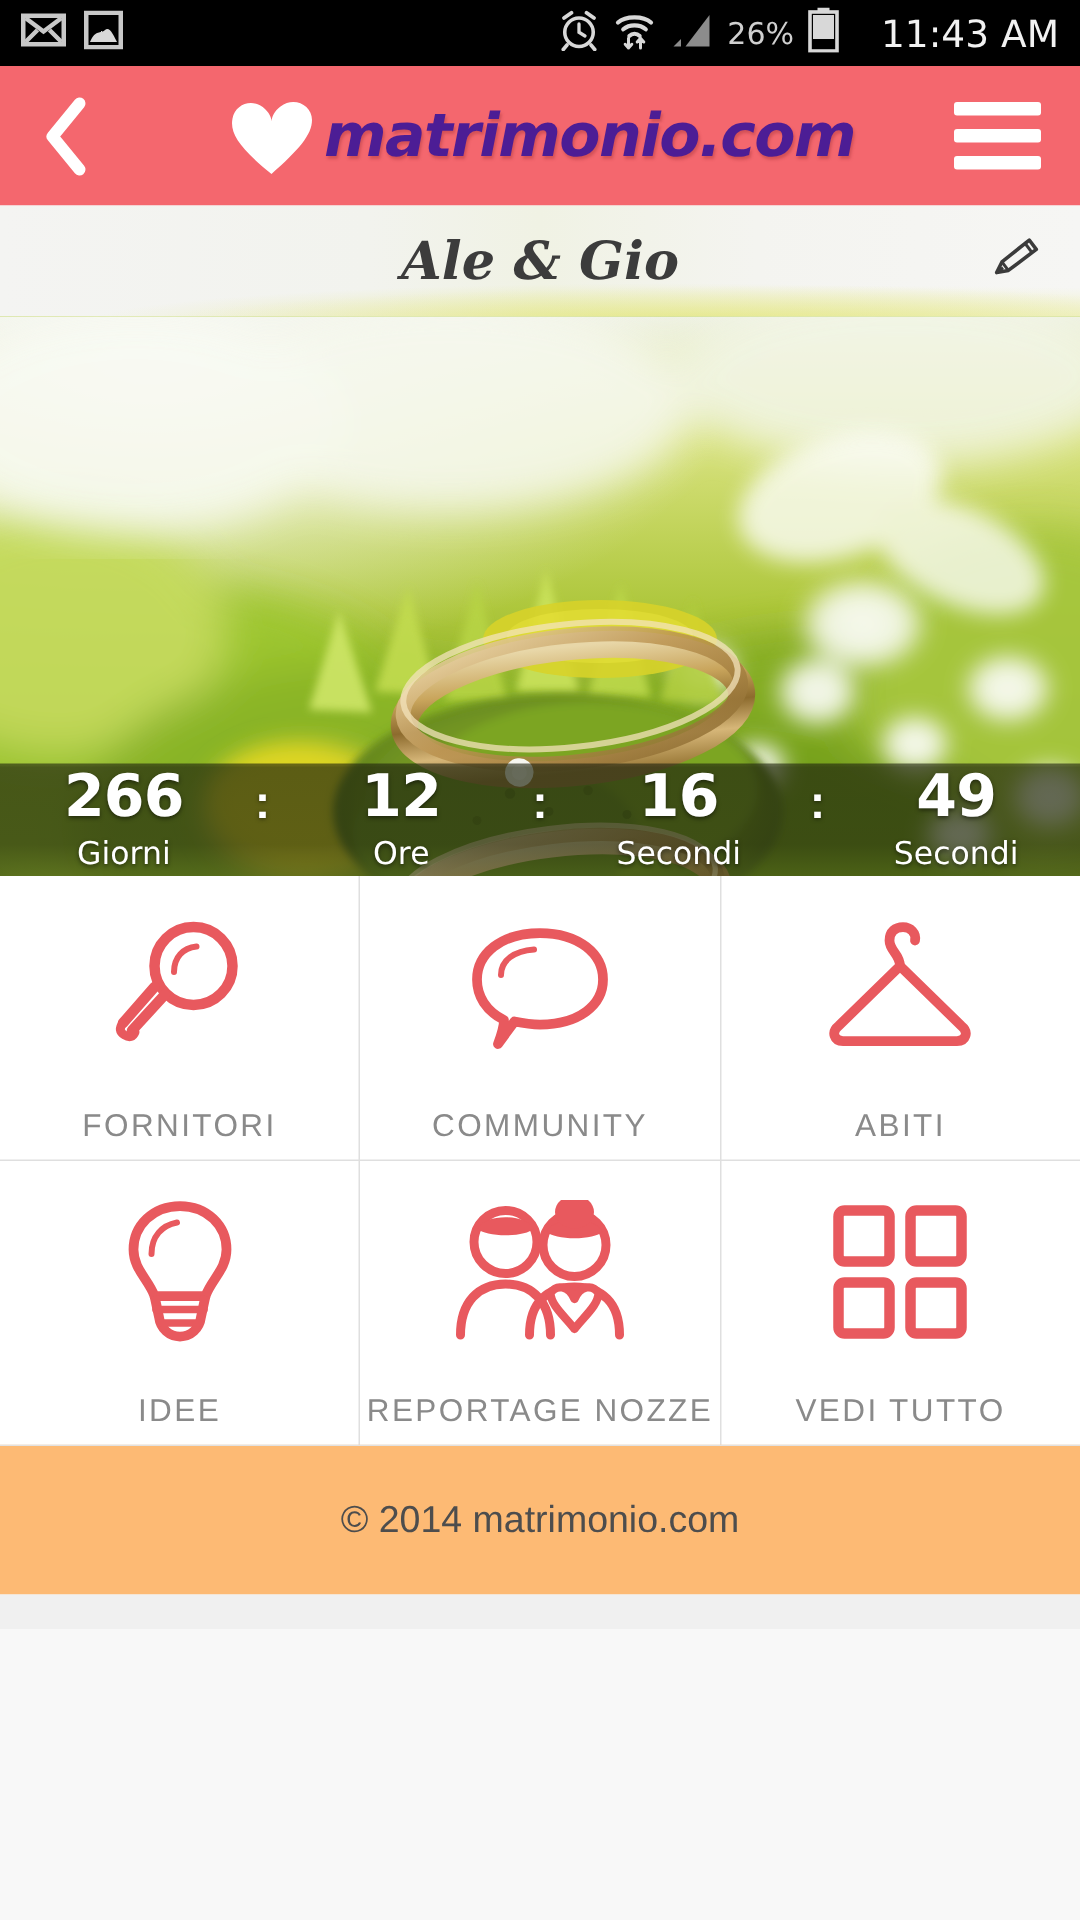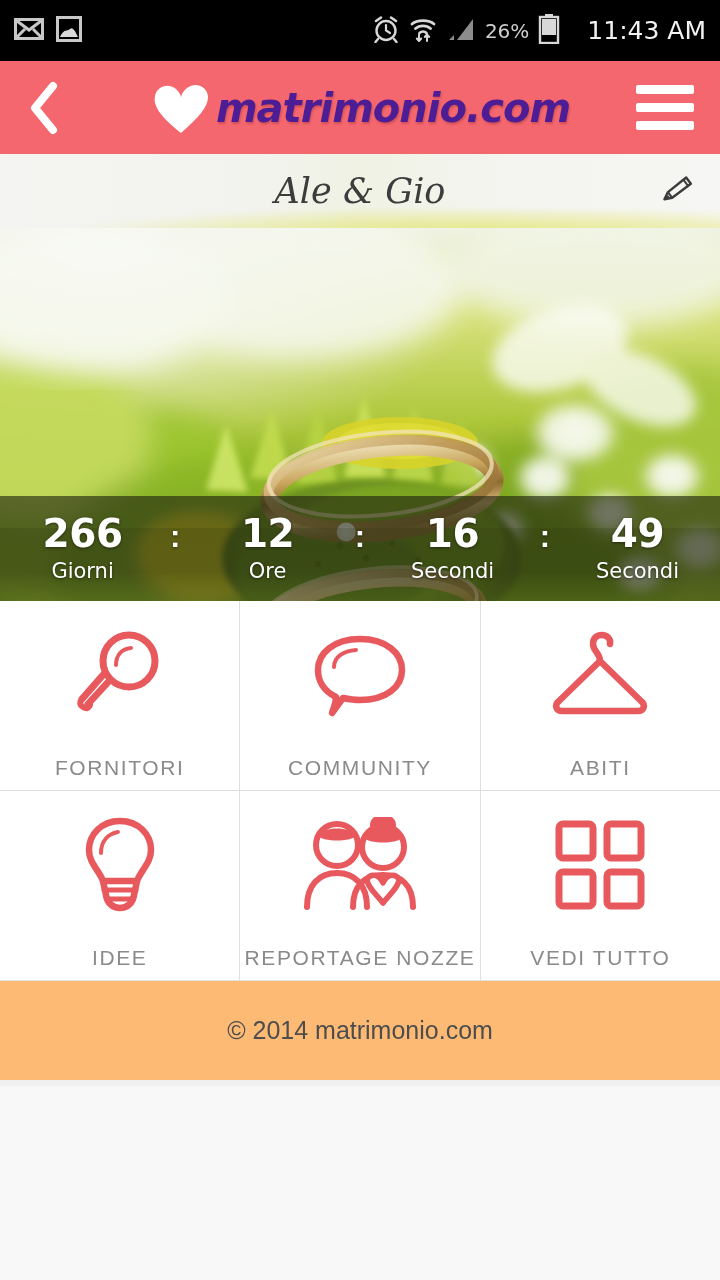--- a/index.html
+++ b/index.html
@@ -7,21 +7,21 @@
   body {
     font-family:"Liberation Sans", sans-serif;
     background:#f7f7f7;
     overflow:hidden;
     position:relative;
   }
   .phone { width:720px; height:1280px; position:relative; background:#fafafa; }
 
   
   .statusbar{
-    height:61px; background:#000; display:flex; align-items:center;
+    height:44px; background:#000; display:flex; align-items:center;
     padding:0 14px; color:#d8d8d8;
   }
   .sb-left{ display:flex; align-items:center; gap:12px; }
   .sb-right{ margin-left:auto; display:flex; align-items:center; gap:9px; }
   .sb-icon{ display:block; }
   .sb-pct{ font-size:20px; color:#cfcfcf; letter-spacing:0px; font-family:"DejaVu Sans", sans-serif;}
   .sb-time{ font-size:25px; color:#f2f2f2; letter-spacing:0px; font-family:"DejaVu Sans", sans-serif; margin-left:18px;}
 
   
   .appbar{
@@ -47,32 +47,32 @@
     height:74px; position:relative; display:flex; align-items:center; justify-content:center;
     background:linear-gradient(90deg,#f4f4f2 0%, #f2f3ee 34%, #f0f2e4 50%, #f4f4f0 70%, #f6f6f4 100%);
     overflow:hidden;
   }
   .namebar:after{
     content:""; position:absolute; left:0; right:0; bottom:0; height:26px;
     background:radial-gradient(ellipse at 62% 120%, rgba(222,226,90,.55), rgba(240,240,225,0) 62%),
                radial-gradient(ellipse at 78% 130%, rgba(228,232,110,.5), rgba(240,240,225,0) 60%);
   }
   .couple-name{
-    font-family:"DejaVu Serif", serif; font-style:italic; font-weight:normal;
+    font-family:"DejaVu Serif", serif; font-style:italic; font-weight:bold;
     font-size:35px; color:#3c3c3c; letter-spacing:0px; position:relative; z-index:2;
   }
   .edit-btn{ position:absolute; right:24px; top:50%; transform:translateY(-50%); cursor:pointer; z-index:3;}
 
   
   .hero{ height:373px; position:relative; overflow:hidden; background:#b9cf4a; }
   .hero-photo{ position:absolute; inset:0; }
 
   
   .countdown{
-    position:absolute; left:0; right:0; bottom:0; height:105px;
+    position:absolute; left:0; right:0; bottom:0; height:75px;
     background:linear-gradient(180deg, rgba(30,34,14,.62) 0%, rgba(30,34,14,.60) 72%, rgba(40,44,18,.45) 100%);
     display:flex; align-items:center; justify-content:center; padding:0 8px;margin-top:48px;
   }
   .cd-unit{ width:150px; text-align:center; }
   .cd-val{ color:#fff; font-size:39px; font-weight:bold; line-height:1.05; letter-spacing:-.5px;
            text-shadow:0 1px 3px rgba(0,0,0,.5); font-family:"DejaVu Sans", sans-serif;}
   .cd-lab{ color:#fff; font-size:21px; margin-top:5px; text-shadow:0 1px 3px rgba(0,0,0,.5);
            font-family:"DejaVu Sans", sans-serif;}
   .cd-sep{ color:#fff; font-size:31px; font-weight:bold; width:36px; text-align:center;
            position:relative; top:-12px; text-shadow:0 1px 3px rgba(0,0,0,.5);}

